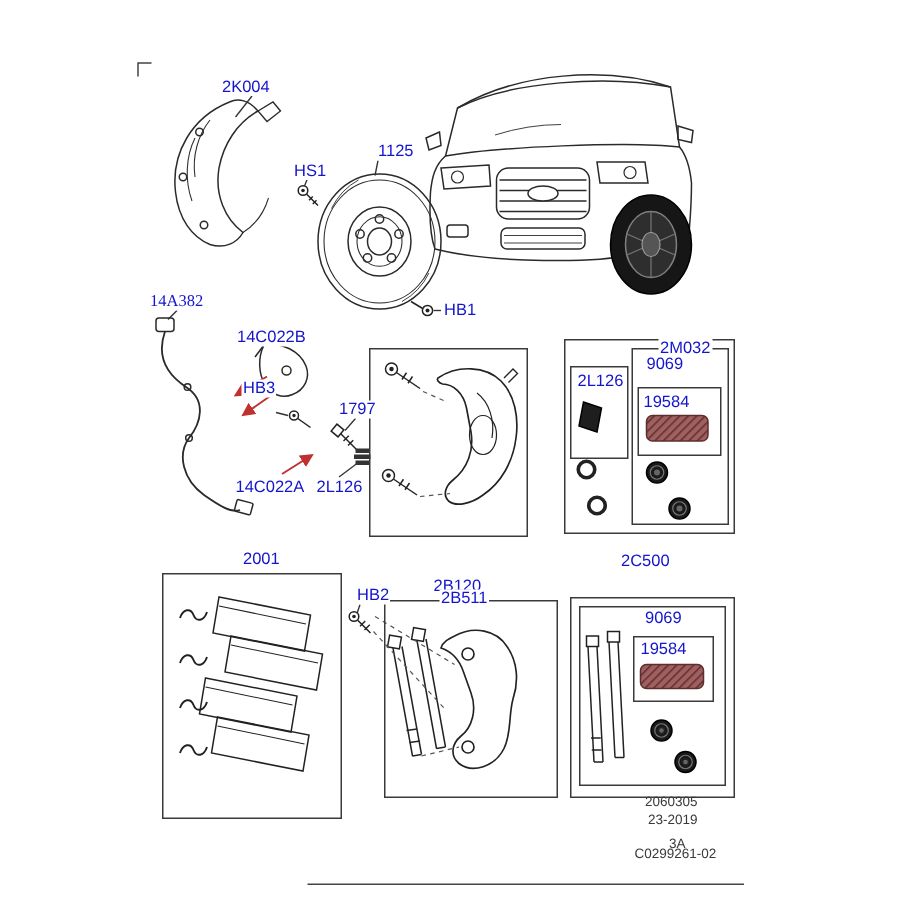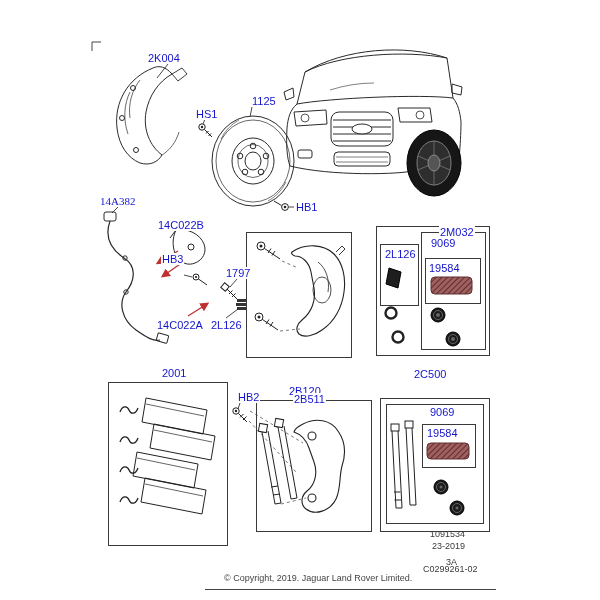--- a/index.html
+++ b/index.html
@@ -280,19 +280,18 @@
   <div class="part-label" style="left:384px; top:248px;">2L126</div>
   <div class="part-label" style="left:430px; top:237px;">9069</div>
   <div class="part-label" style="left:428px; top:262px;">19584</div>
   <div class="part-label" style="left:161px; top:367px;">2001</div>
   <div class="part-label" style="left:237px; top:391px;">HB2</div>
   <div class="part-label" style="left:293px; top:393px;">2B511</div>
   <div class="part-label" style="left:413px; top:368px;">2C500</div>
   <div class="part-label" style="left:429px; top:406px;">9069</div>
   <div class="part-label" style="left:426px; top:427px;">19584</div>
 
-  <div class="footer-text" style="left:430px; top:529px;">1091534</div>
+  <div class="footer-text" style="left:430px; top:529px;">2060305</div>
   <div class="footer-text" style="left:432px; top:541px;">23-2019</div>
   <div class="footer-text" style="left:446px; top:557px;">3A</div>
   <div class="footer-text" style="left:423px; top:564px;">C0299261-02</div>
-  <div class="footer-text copyright" style="left:224px; top:573px;">© Copyright, 2019. Jaguar Land Rover Limited.</div>
 
 </div>
 
 </body></html>

